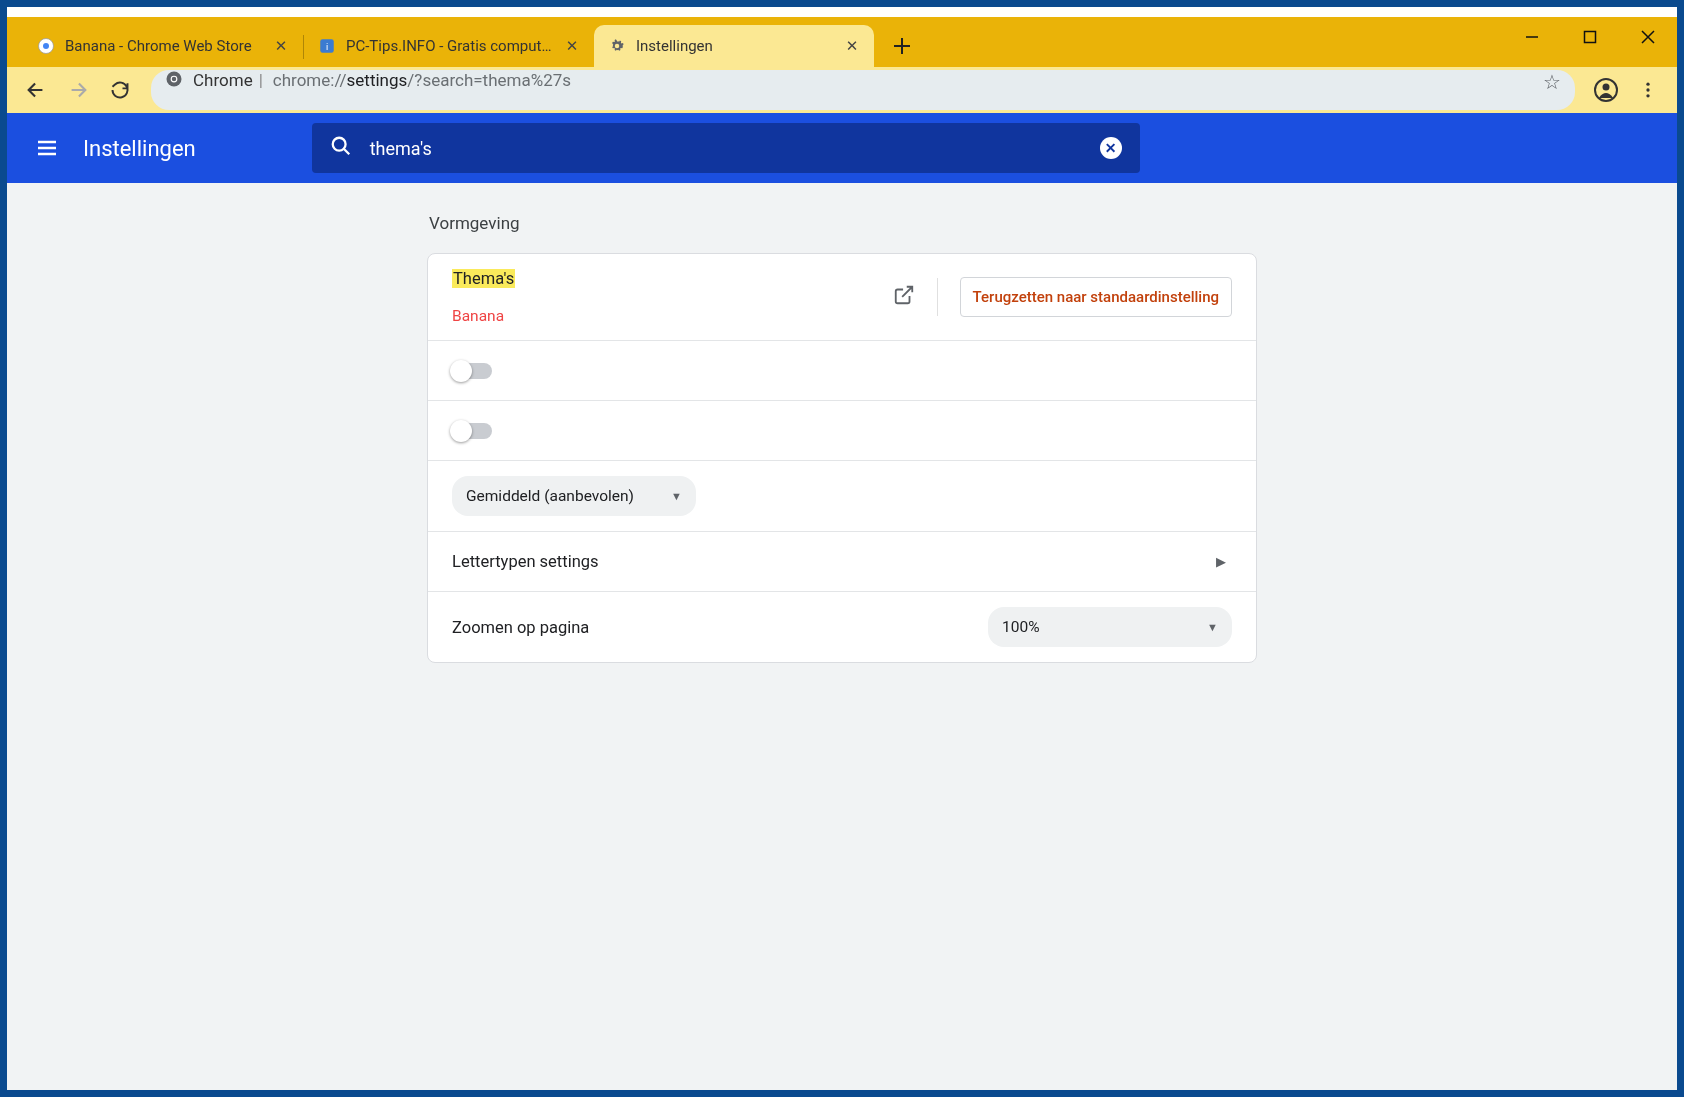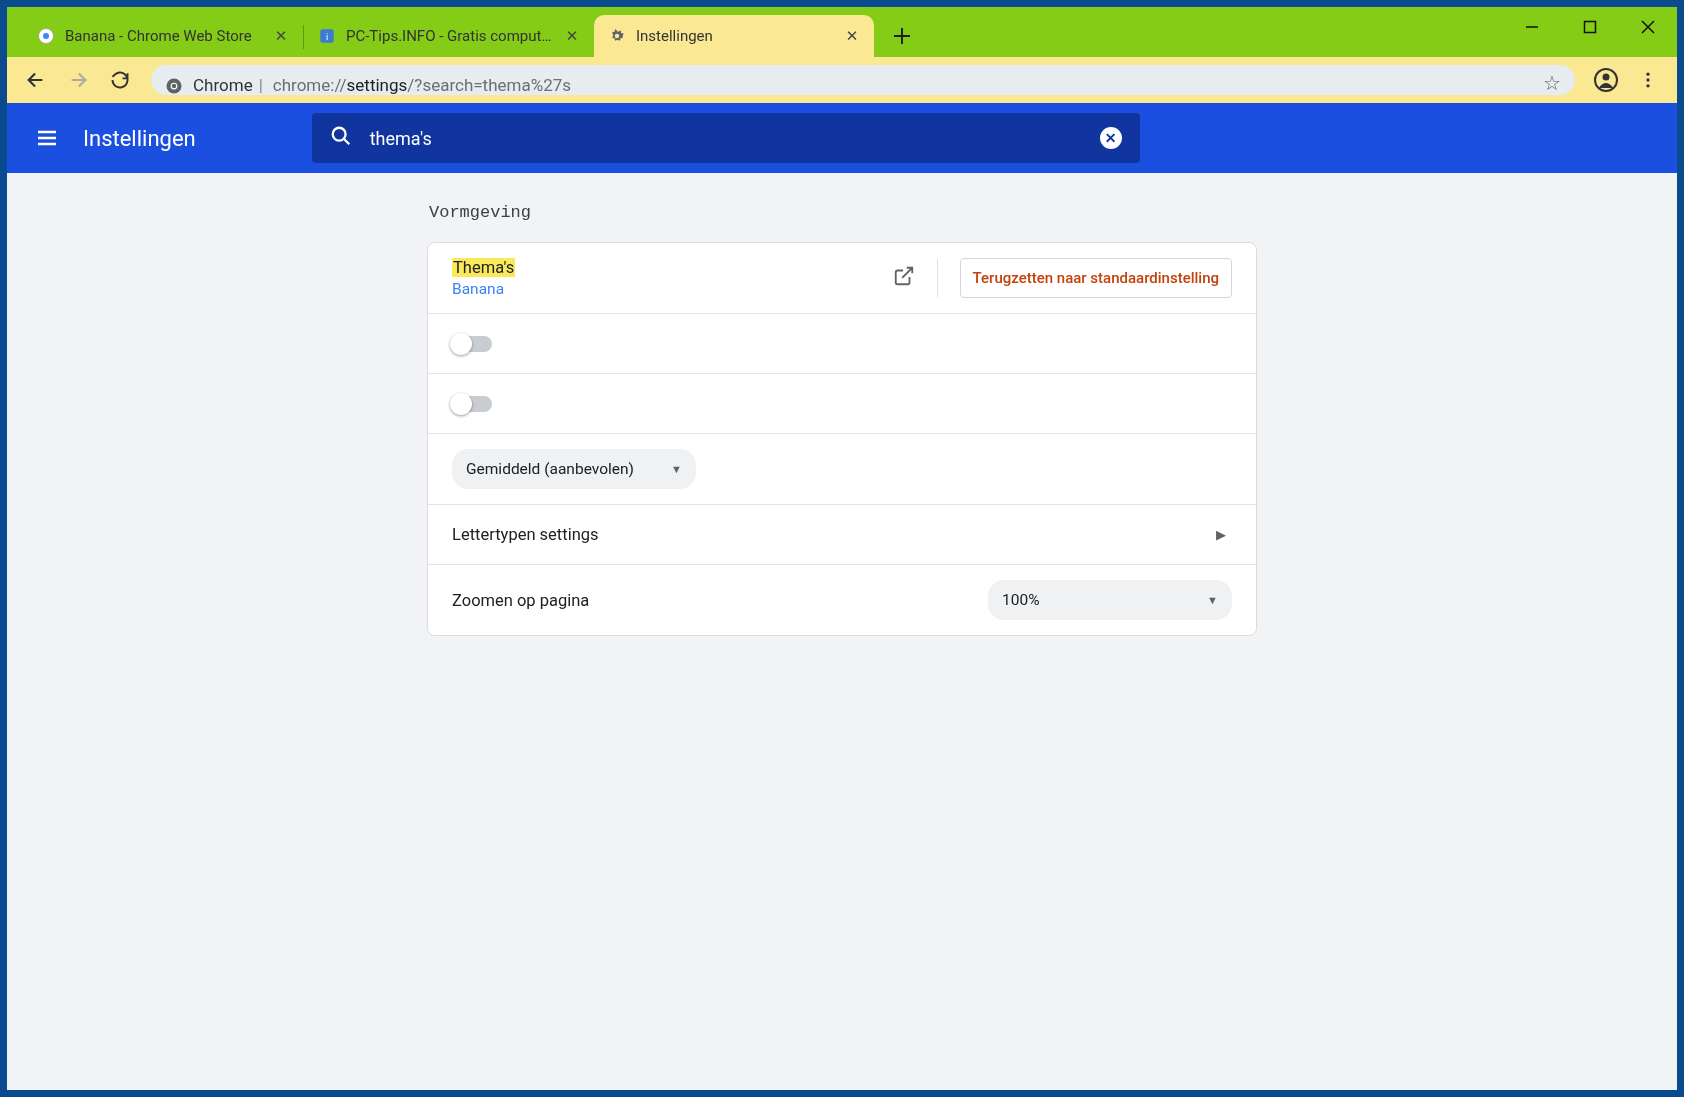--- a/index.html
+++ b/index.html
@@ -1,63 +1,63 @@
 <!DOCTYPE html>
 <html><head>
 <meta charset="utf-8">
 <style>
   * { box-sizing: border-box; margin: 0; padding: 0; font-family: "Segoe UI", Roboto, Arial, sans-serif; }
   body { background: #0a4a8f; width: 1684px; height: 1097px; overflow: hidden; }
   .window-outer { position: absolute; top: 7px; left: 7px; right: 7px; bottom: 7px; background: #fff; display: flex; flex-direction: column; }
   
   
-  .tab-strip { height: 50px; background: #84cc16; display: flex; align-items: flex-end; padding-left: 16px; position: relative; }
+  .tab-strip { height: 50px; background: #eab308; display: flex; align-items: flex-end; padding-left: 16px; position: relative; margin-top: 10px; }
   .tab { height: 42px; display: flex; align-items: center; padding: 0 14px 0 14px; border-radius: 10px 10px 0 0; font-size: 15px; color: #333; min-width: 280px; max-width: 290px; position: relative; }
   .tab.active { background: #fbe893; }
   .tab.inactive { background: transparent; }
   .tab .favicon { width: 18px; height: 18px; margin-right: 10px; flex-shrink: 0; }
   .tab .tab-title { flex: 1; white-space: nowrap; overflow: hidden; text-overflow: ellipsis; }
   .tab .close-x { width: 16px; height: 16px; display: flex; align-items: center; justify-content: center; color: #444; font-size: 15px; margin-left: 8px; cursor: pointer; }
   .tab-sep { width: 1px; height: 24px; background: rgba(0,0,0,0.25); margin-bottom: 8px; }
   .new-tab { width: 36px; height: 36px; display: flex; align-items: center; justify-content: center; font-size: 22px; color: #222; margin-left: 10px; margin-bottom: 3px; cursor: pointer; }
   .win-controls { position: absolute; right: 0; top: 0; height: 40px; display: flex; align-items: center; }
   .win-btn { width: 58px; height: 40px; display: flex; align-items: center; justify-content: center; font-size: 14px; color: #111; }
   .win-btn svg { stroke: #111; }
   
   
   .toolbar { height: 46px; background: #fbe893; display: flex; align-items: center; padding: 0 10px; gap: 4px; }
   .tb-btn { width: 38px; height: 38px; border-radius: 50%; display: flex; align-items: center; justify-content: center; color: #333; }
   .tb-btn.disabled { color: #999; }
-  .omnibox { flex: 1; height: 30px; background: #e6ecef; border-radius: 18px; display: flex; align-items: flex-end; padding: 0 14px; margin: 0 8px; font-size: 17px; color: #5f6368; }
+  .omnibox { flex: 1; height: 40px; background: #e6ecef; border-radius: 18px; display: flex; align-items: flex-start; padding: 0 14px; margin: 0 8px; font-size: 17px; color: #5f6368; }
   .omnibox .chrome-icon { width: 18px; height: 18px; margin-right: 10px; }
   .omnibox .url-prefix { color: #333; margin-right: 6px; }
   .omnibox .url-sep { color: #888; margin-right: 10px; }
   .omnibox .url-rest { color: #6a6f73; }
   .omnibox .url-bold { color: #202124; }
   .omnibox .star { margin-left: auto; color: #5f6368; font-size: 20px; }
   
   
   .settings-bar { height: 70px; background: #1b4fe0; display: flex; align-items: center; padding: 0 28px; color: #fff; gap: 24px; }
   .menu-icon { width: 24px; height: 24px; }
   .settings-title { font-size: 22px; font-weight: 400; }
   .search-box { flex: 0 0 828px; height: 50px; background: #10359e; border-radius: 4px; display: flex; align-items: center; padding: 0 18px; margin-left: 92px; }
   .search-box .s-icon { color: #fff; margin-right: 18px; }
   .search-box .s-text { color: #fff; font-size: 18px; flex: 1; }
   .search-box .s-clear { width: 22px; height: 22px; background: #fff; border-radius: 50%; display: flex; align-items: center; justify-content: center; color: #10359e; font-size: 14px; font-weight: bold; }
   
   
   .content-area { flex: 1; background: #f1f3f4; overflow: auto; padding-top: 30px; }
-  .section-title { width: 830px; margin: 0 auto 20px auto; font-size: 17px; color: #3c4043; padding-left: 2px; font-family: Liberation Mono, monospace; }
+  .section-title { width: 830px; margin: 0 auto 20px auto; font-size: 17px; color: #3c4043; padding-left: 2px; }
   .card { width: 830px; margin: 0 auto; background: #fff; border-radius: 8px; border: 1px solid #dadce0; overflow: hidden; }
   .row { padding: 15px 24px; border-bottom: 1px solid #e3e5e7; display: flex; align-items: center; min-height: 60px; }
   .row:last-child { border-bottom: none; align-items: center; }
   .row-text { flex: 1; }
   .row-label { font-size: 16.5px; color: #202124; }
   .row-label .hl { background: #faea5b; padding: 0 1px; }
-  .row-sub { font-size: 15.5px; color: #3b82f6; margin-top: 3px; }
+  .row-sub { font-size: 15.5px; color: #ef4444; margin-top: 19px; }
   .ext-icon { color: #5f6368; margin-right: 22px; }
   .vdiv { width: 1px; height: 38px; background: #e0e0e0; margin-right: 22px; }
   .reset-btn { border: 1px solid #d2d5d9; background: #fff; color: #c2410c; padding: 10px 12px; border-radius: 4px; font-size: 15px; font-weight: 500; cursor: pointer; }
   .toggle { width: 40px; height: 16px; background: #c9ccd1; border-radius: 10px; position: relative; }
   .toggle::after { content: ""; position: absolute; left: -2px; top: -3px; width: 22px; height: 22px; background: #fff; border-radius: 50%; box-shadow: 0 1px 3px rgba(0,0,0,0.4); }
   .select { height: 40px; background: #eff1f2; border-radius: 16px; display: flex; align-items: center; padding: 0 14px; font-size: 15.5px; color: #202124; min-width: 244px; justify-content: space-between; cursor: pointer; }
   .select .tri { color: #5f6368; font-size: 11px; }
   .row .arrow-right { color: #5f6368; font-size: 13px; margin-right: 6px; }
 </style>
 </head>

